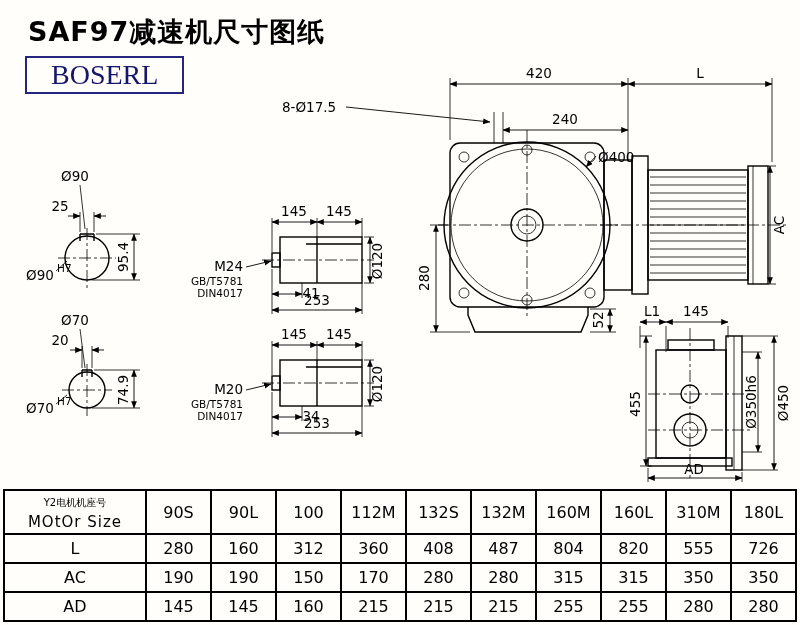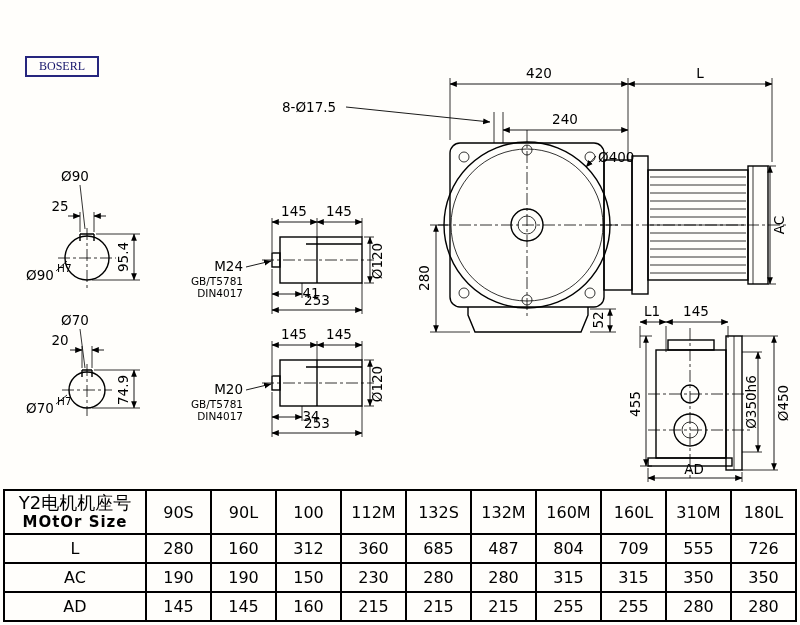--- a/index.html
+++ b/index.html
@@ -1,40 +1,41 @@
 <!DOCTYPE html>
 <html><head>
 <meta charset="utf-8">
 <style>
   html,body{margin:0;padding:0;background:#fff;}
   .canvas{position:relative;width:800px;height:625px;background:#fffefb;overflow:hidden;
           font-family:"DejaVu Sans",sans-serif;color:#000;}
   .title{position:absolute;left:28px;top:14px;font-size:27px;font-weight:bold;letter-spacing:1px;}
-  .logo{position:absolute;left:25px;top:56px;border:2px solid #26267e;padding:1px 12px;
-        font-family:"Liberation Serif",serif;font-size:12px;color:#16166b;background:#fffefb;}
+  .logo{position:absolute;left:25px;top:56px;border:2px solid #26267e;padding:1px 24px;
+        font-family:"Liberation Serif",serif;font-size:28px;color:#16166b;background:#fffefb;}
   svg.drawing{position:absolute;left:0;top:0;}
   svg text{font-family:"DejaVu Sans",sans-serif;fill:#000;stroke:none;}
   .t14{font-size:13.5px;}
   .t11{font-size:10.5px;}
   .ln{stroke:#000;stroke-width:1.4;fill:none;}
   .thin{stroke:#000;stroke-width:0.8;fill:none;}
   .dim{stroke:#000;stroke-width:0.9;fill:none;}
   .cl{stroke:#000;stroke-width:0.8;fill:none;stroke-dasharray:12 3 3 3;}
   table.spec{position:absolute;left:3px;top:489px;width:794px;border-collapse:collapse;
              table-layout:fixed;text-align:center;font-size:16px;}
   .spec th,.spec td{border:2px solid #000;font-weight:normal;padding:0;height:27px;}
   .spec tr.hd th{height:42px;}
-  .hd .cn{font-size:18px;line-height:20px;text-align:center;}
-  .hd .en{font-size:15px;line-height:18px;letter-spacing:1px;font-weight:bold;}
+  .hd .cn{font-size:10px;line-height:20px;text-align:center;}
+  .hd .en{font-size:15px;line-height:18px;letter-spacing:1px;}
 </style>
 </head>
 <body>
 
 <div class="canvas">
 
+  <div class="title">SAF97减速机尺寸图纸</div>
   <div class="logo">BOSERL</div>
 
   <svg class="drawing" width="800" height="490" viewBox="0 0 800 490">
     <defs>
       <marker id="arw" viewBox="0 0 10 10" refX="9.5" refY="5" markerWidth="8" markerHeight="8" orient="auto-start-reverse">
         <path d="M0,1 L10,5 L0,9 z" fill="#000"></path>
       </marker>
     </defs>
 
     <g>
@@ -197,33 +198,33 @@
       <th>160L</th>
       <th>310M</th>
       <th>180L</th>
     </tr>
     <tr>
       <th>L</th>
       <td>280</td>
       <td>160</td>
       <td>312</td>
       <td>360</td>
-      <td>685</td>
+      <td>408</td>
       <td>487</td>
       <td>804</td>
-      <td>709</td>
+      <td>820</td>
       <td>555</td>
       <td>726</td>
     </tr>
     <tr>
       <th>AC</th>
       <td>190</td>
       <td>190</td>
       <td>150</td>
-      <td>230</td>
+      <td>170</td>
       <td>280</td>
       <td>280</td>
       <td>315</td>
       <td>315</td>
       <td>350</td>
       <td>350</td>
     </tr>
     <tr>
       <th>AD</th>
       <td>145</td>

